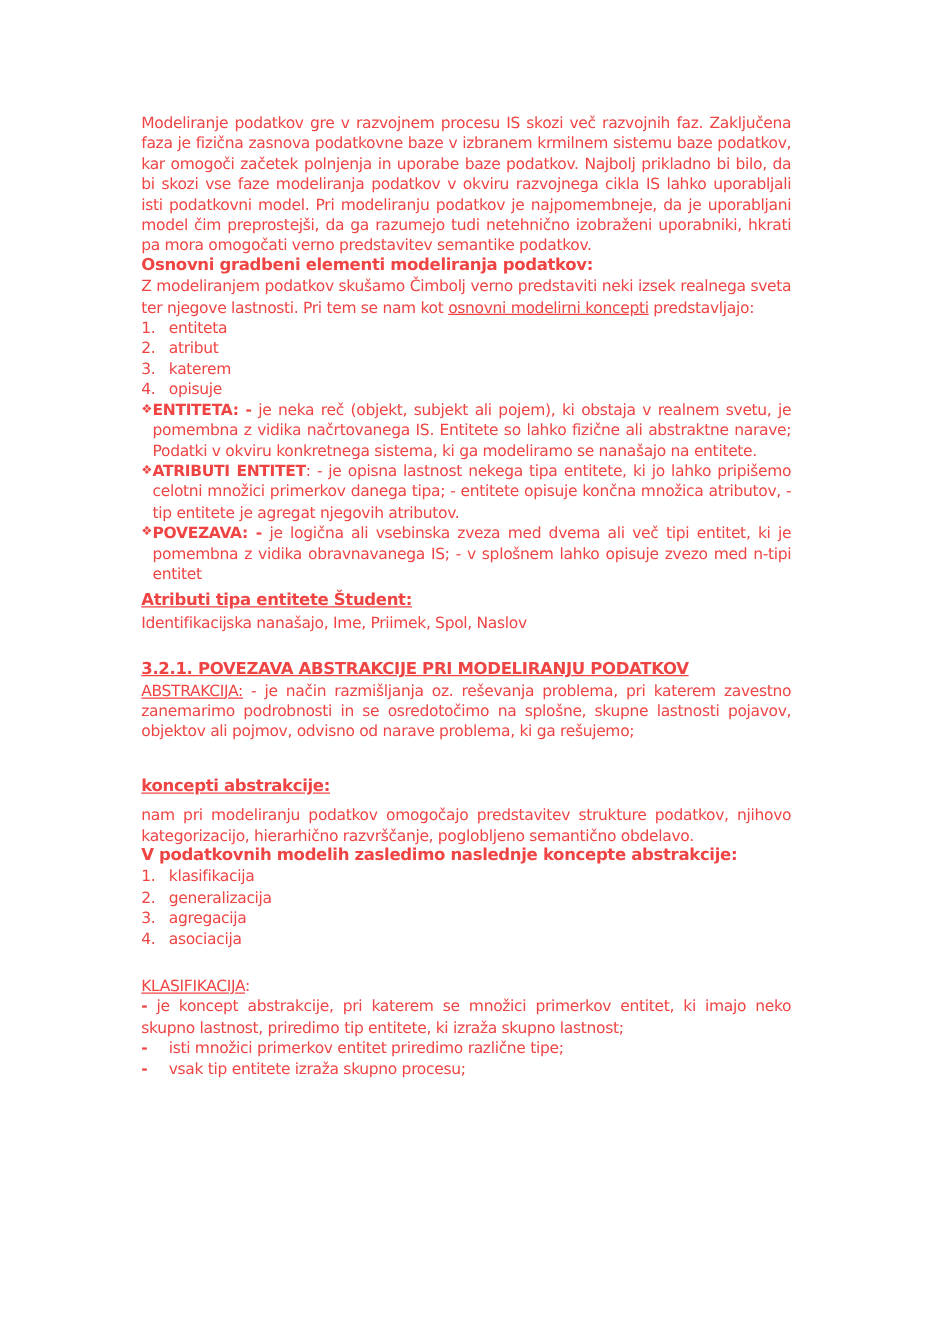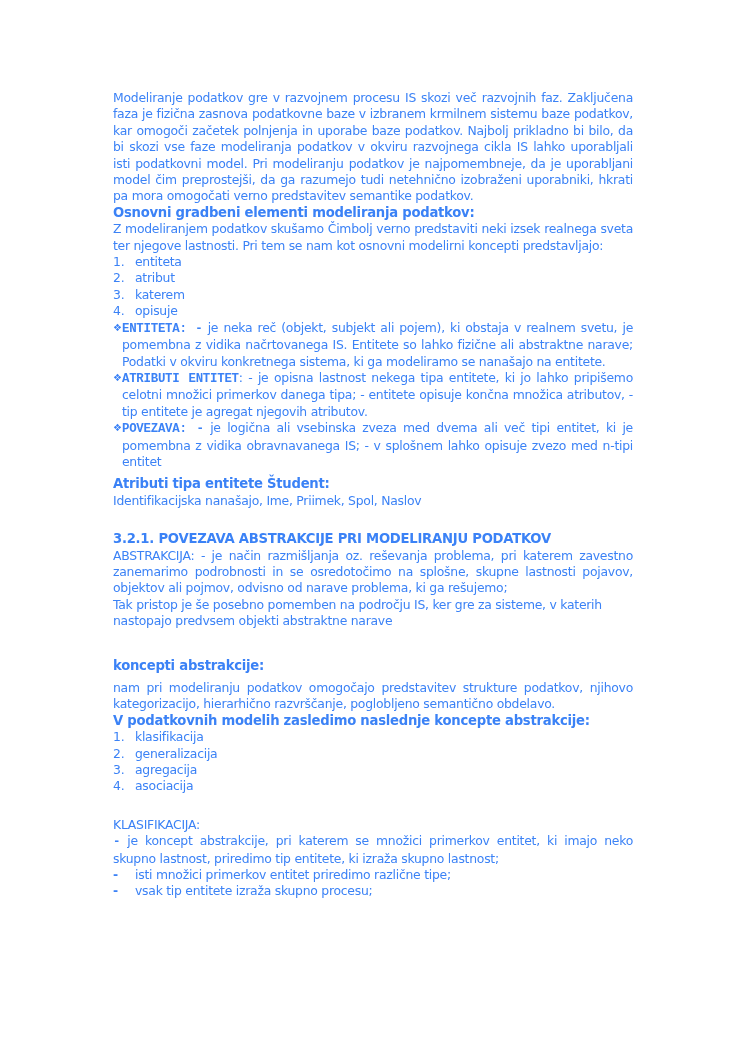--- a/index.html
+++ b/index.html
@@ -1,25 +1,25 @@
 <!DOCTYPE html>
 <html><head>
 <meta charset="utf-8">
 <style>
   html, body { margin: 0; padding: 0; background: #ffffff; }
   body { width: 750px; height: 1061px; position: relative; overflow: hidden; }
   .page {
     position: absolute; left: 113px; top: 90px; width: 520px;
     font-family: "DejaVu Sans", sans-serif; font-size: 12.4px; line-height: 16.4px;
-    color: #3b82f6; letter-spacing: -0.25px;
+    color: #ef4444; letter-spacing: -0.25px;
   }
   .just { text-align: justify; }
   p { margin: 0; }
-  .b { font-weight: bold; font-family: Liberation Mono, monospace; }
-  .u { }
+  .b { font-weight: bold; }
+  .u { text-decoration: underline; }
   .h { font-weight: bold; font-size: 13.2px; }
   ol.num { list-style: none; margin: 0; padding: 0; }
   ol.num li { display: flex; }
   ol.num li .n { width: 22px; flex: none; }
   .bul { display: flex; }
   .bul .g { width: 9px; flex: none; font-size: 10px; }
   .bul .t { flex: 1; text-align: justify; }
   .dash { display: flex; }
   .dash .d { width: 22px; flex: none; font-weight: bold; }
   .gap1 { height: 6px; }
@@ -68,21 +68,20 @@
     <span class="t"><span class="b">POVEZAVA: -</span><span> je logična ali vsebinska zveza med dvema ali več tipi entitet, ki je pomembna z vidika obravnavanega IS;  - v splošnem lahko opisuje zvezo med n-tipi entitet</span></span>
   </div>
 
   <div class="gap1"></div>
   <p class="h u">Atributi tipa entitete Študent:</p>
   <p>Identifikacijska nanašajo, Ime, Priimek, Spol, Naslov</p>
 
   <div class="gap2"></div>
   <p class="h u">3.2.1. POVEZAVA ABSTRAKCIJE PRI MODELIRANJU PODATKOV</p>
   <p class="just"><span class="u">ABSTRAKCIJA:</span><span> - je način razmišljanja oz. reševanja problema, pri katerem zavestno zanemarimo podrobnosti in se osredotočimo na splošne, skupne lastnosti pojavov, objektov ali pojmov, odvisno od narave problema, ki ga rešujemo;</span></p>
-  <p>Tak  pristop je še posebno pomemben na področju IS, ker gre za sisteme, v katerih nastopajo predvsem objekti abstraktne narave</p>
 
   <div class="gap3"></div>
   <p class="h u">koncepti abstrakcije:</p>
   <div class="gap1"></div>
   <p class="just">nam pri modeliranju podatkov omogočajo predstavitev strukture podatkov, njihovo kategorizacijo, hierarhično razvrščanje, poglobljeno semantično obdelavo.</p>
   <p class="h">V podatkovnih modelih zasledimo naslednje koncepte abstrakcije:</p>
 
   <ol class="num">
     <li>
         <span class="n">1.</span>

